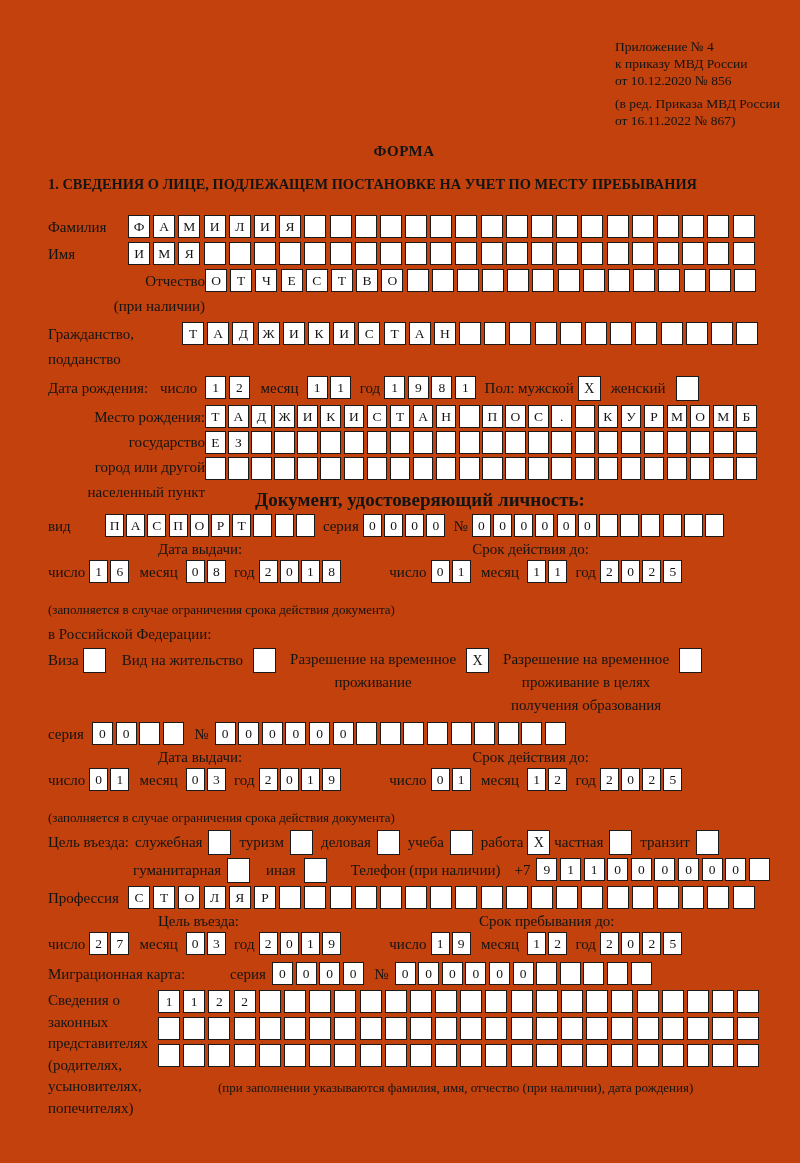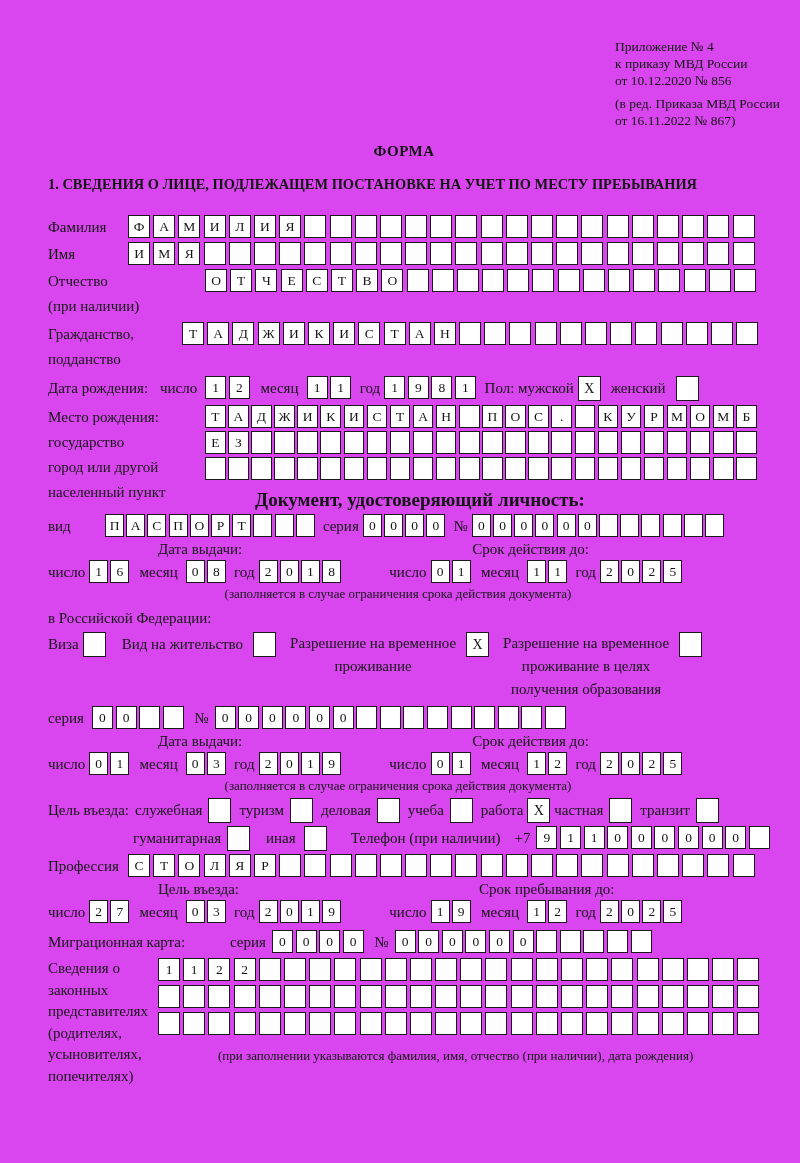--- a/index.html
+++ b/index.html
@@ -1,48 +1,48 @@
 <!DOCTYPE html>
 <html><head>
 <meta charset="utf-8">
 <style>
   html,body{margin:0;padding:0;background:#ffffff;}
   .page{
-    width:800px;height:1163px;box-sizing:border-box;background:#d946ef;color:#141414;
+    width:800px;height:1163px;box-sizing:border-box;background:#c2410c;color:#141414;
     padding:38px 8px 0 48px;font-family:"Liberation Serif","DejaVu Serif",serif;
     position:relative;overflow:hidden;
   }
   .annex{margin-left:567px;font-size:13.5px;line-height:17px;}
   .annex .edition{margin-top:6px;}
   .forma{font-weight:bold;font-size:15px;text-align:center;padding-right:32px;margin-top:14px;letter-spacing:.5px;}
   .title{text-align:center;font-weight:bold;font-size:16px;line-height:26px;margin-top:12px;}
   .blank-line{display:inline-block;width:66px;border-bottom:2px solid #3a3a3a;margin-left:14px;}
   .sect{font-weight:bold;font-size:14.4px;margin-top:16px;}
   .frow{display:flex;align-items:flex-start;margin-top:3px;}
   .lbl{font-size:15px;line-height:24px;white-space:nowrap;flex:none;}
   .w80{width:80px;}
   .w134{width:134px;}
-  .w157{width:157px;}
+  .w157{width:157px;text-align:right;}
   .lblcol{flex:none;font-size:15px;line-height:25px;}
   .boxes{display:flex;flex:none;}
   .box{
     height:21px;border:1.6px solid #1a1a1a;display:flex;align-items:center;justify-content:center;
     font-size:13.5px;flex:none;background:#fff;
   }
   .bx   .box{width:20px;margin-right:3.2px;}
   .bx25 .box{width:18.5px;margin-right:2.6px;}
   .bx24 .box{width:19px;margin-right:2.6px;}
   .bx22 .box{width:17px;margin-right:2.2px;}
   .cb   .box{width:21px;height:23px;margin-right:0;font-size:14px;}
   .mt2{margin-top:2px}.mt4{margin-top:4px}.mt6{margin-top:6px}
   .ml4{margin-left:4px}.ml6{margin-left:6px}.ml8{margin-left:8px}.ml10{margin-left:10px}
   .ml14{margin-left:14px}.ml16{margin-left:16px}.ml24{margin-left:24px}.ml30{margin-left:30px}
   .doch{font-weight:bold;font-size:19px;text-align:center;margin-top:4px;}
   .dlabels{display:flex;font-size:15px;line-height:17px;margin-top:3px;}
-  .note{font-size:13px;text-align:center;padding-right:44px;margin-top:2px;line-height:16px;}
+  .note{font-size:13px;text-align:left;padding-right:44px;margin-top:18px;line-height:16px;}
   .intro{font-size:15px;line-height:23px;margin-top:5px;}
   .opt2{font-size:15px;line-height:23px;text-align:center;flex:none;}
   .hang{margin-bottom:-20px;}
   .repnote{font-size:13px;line-height:16px;margin-top:13px;padding-left:60px;white-space:nowrap;}
 </style>
 </head>
 <body>
 
 <div class="page">
 

